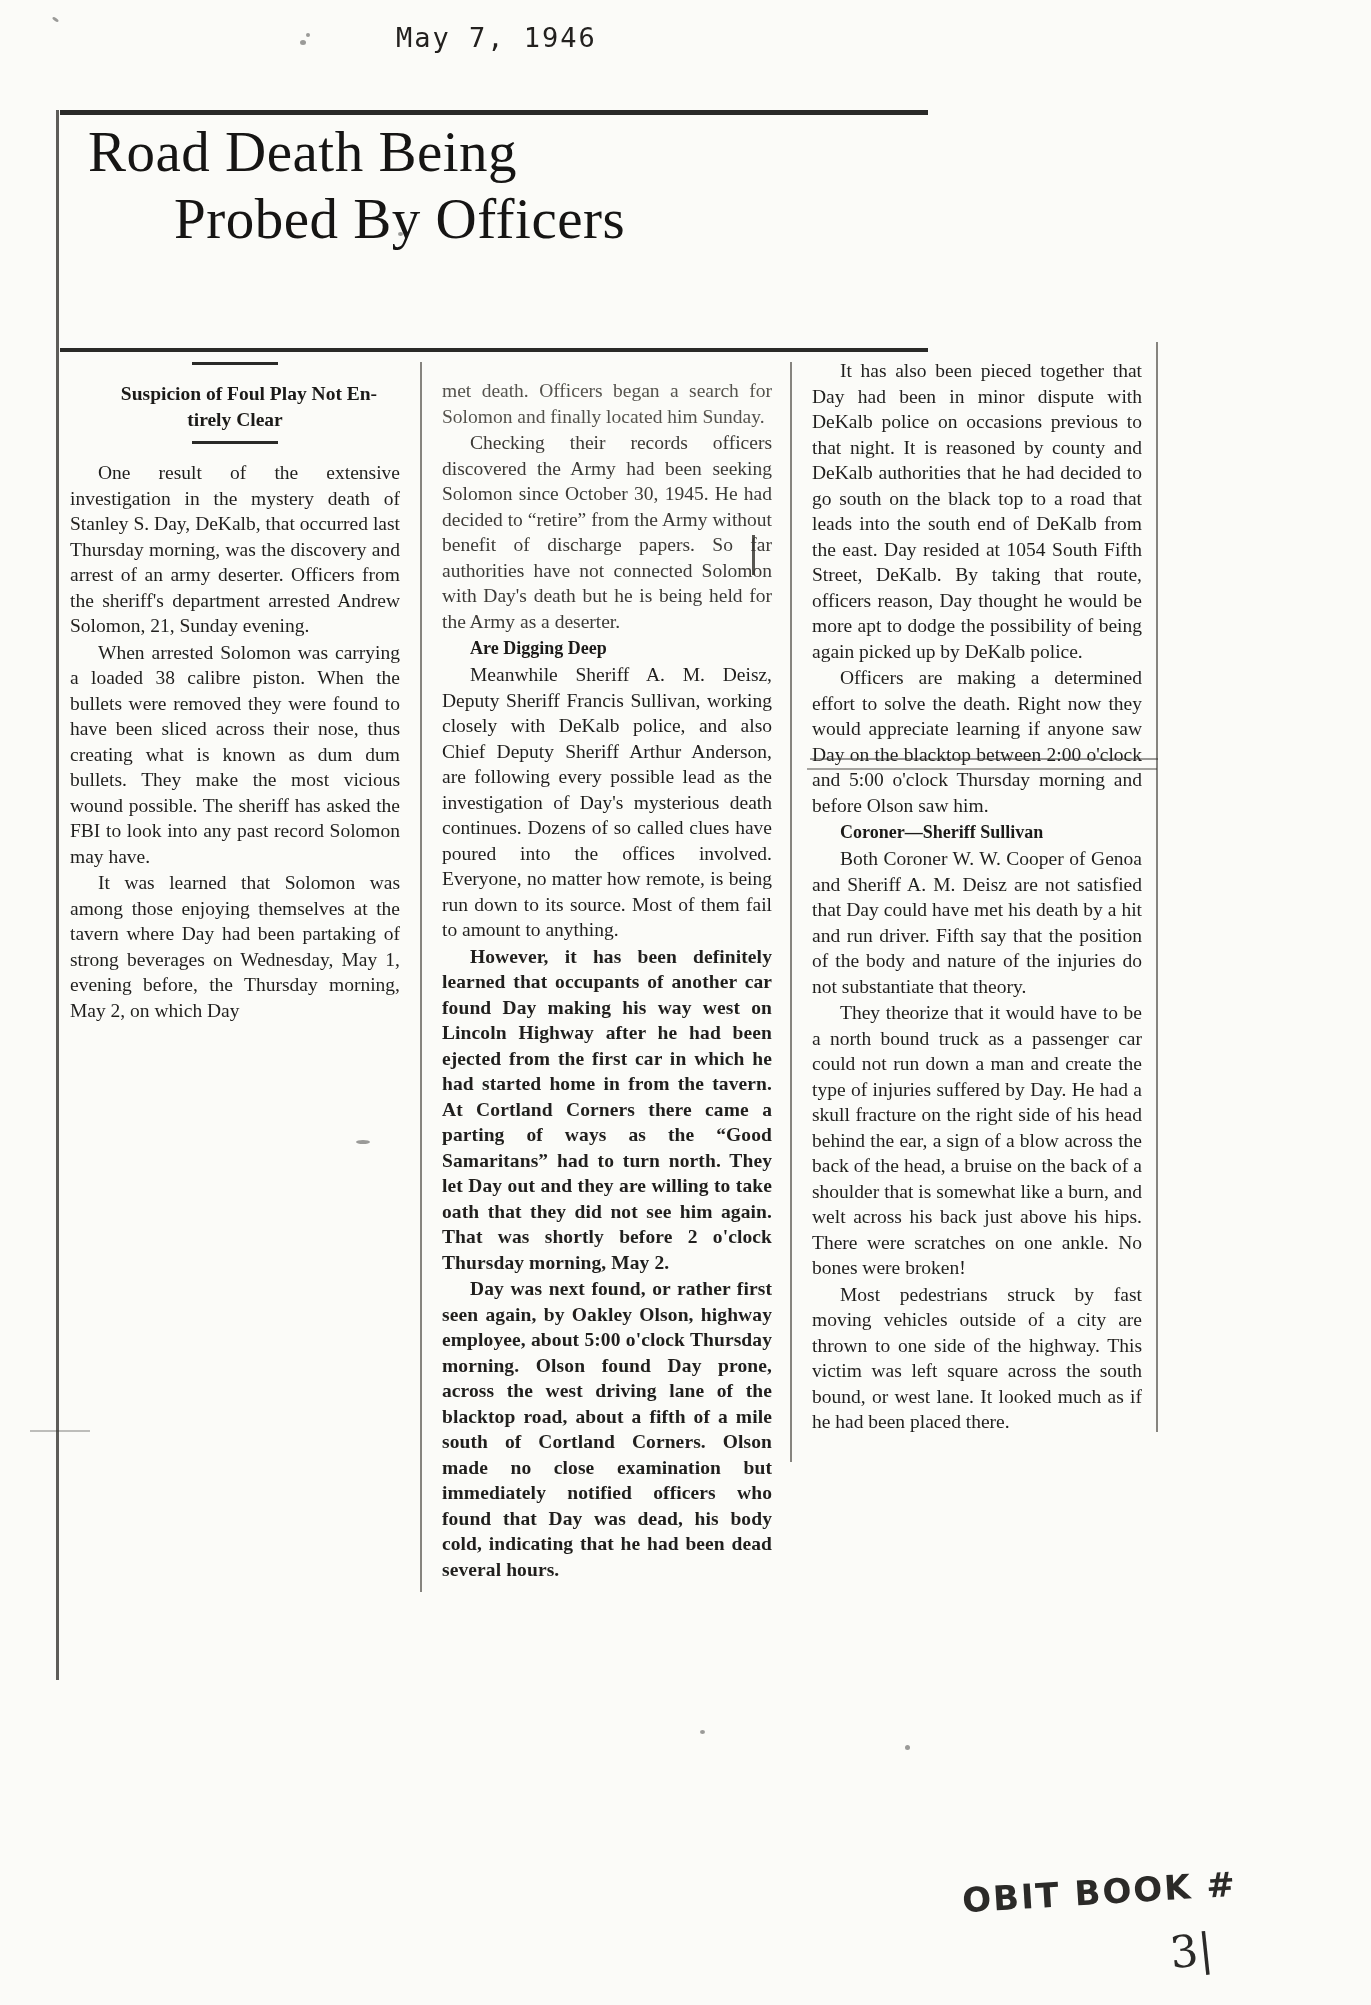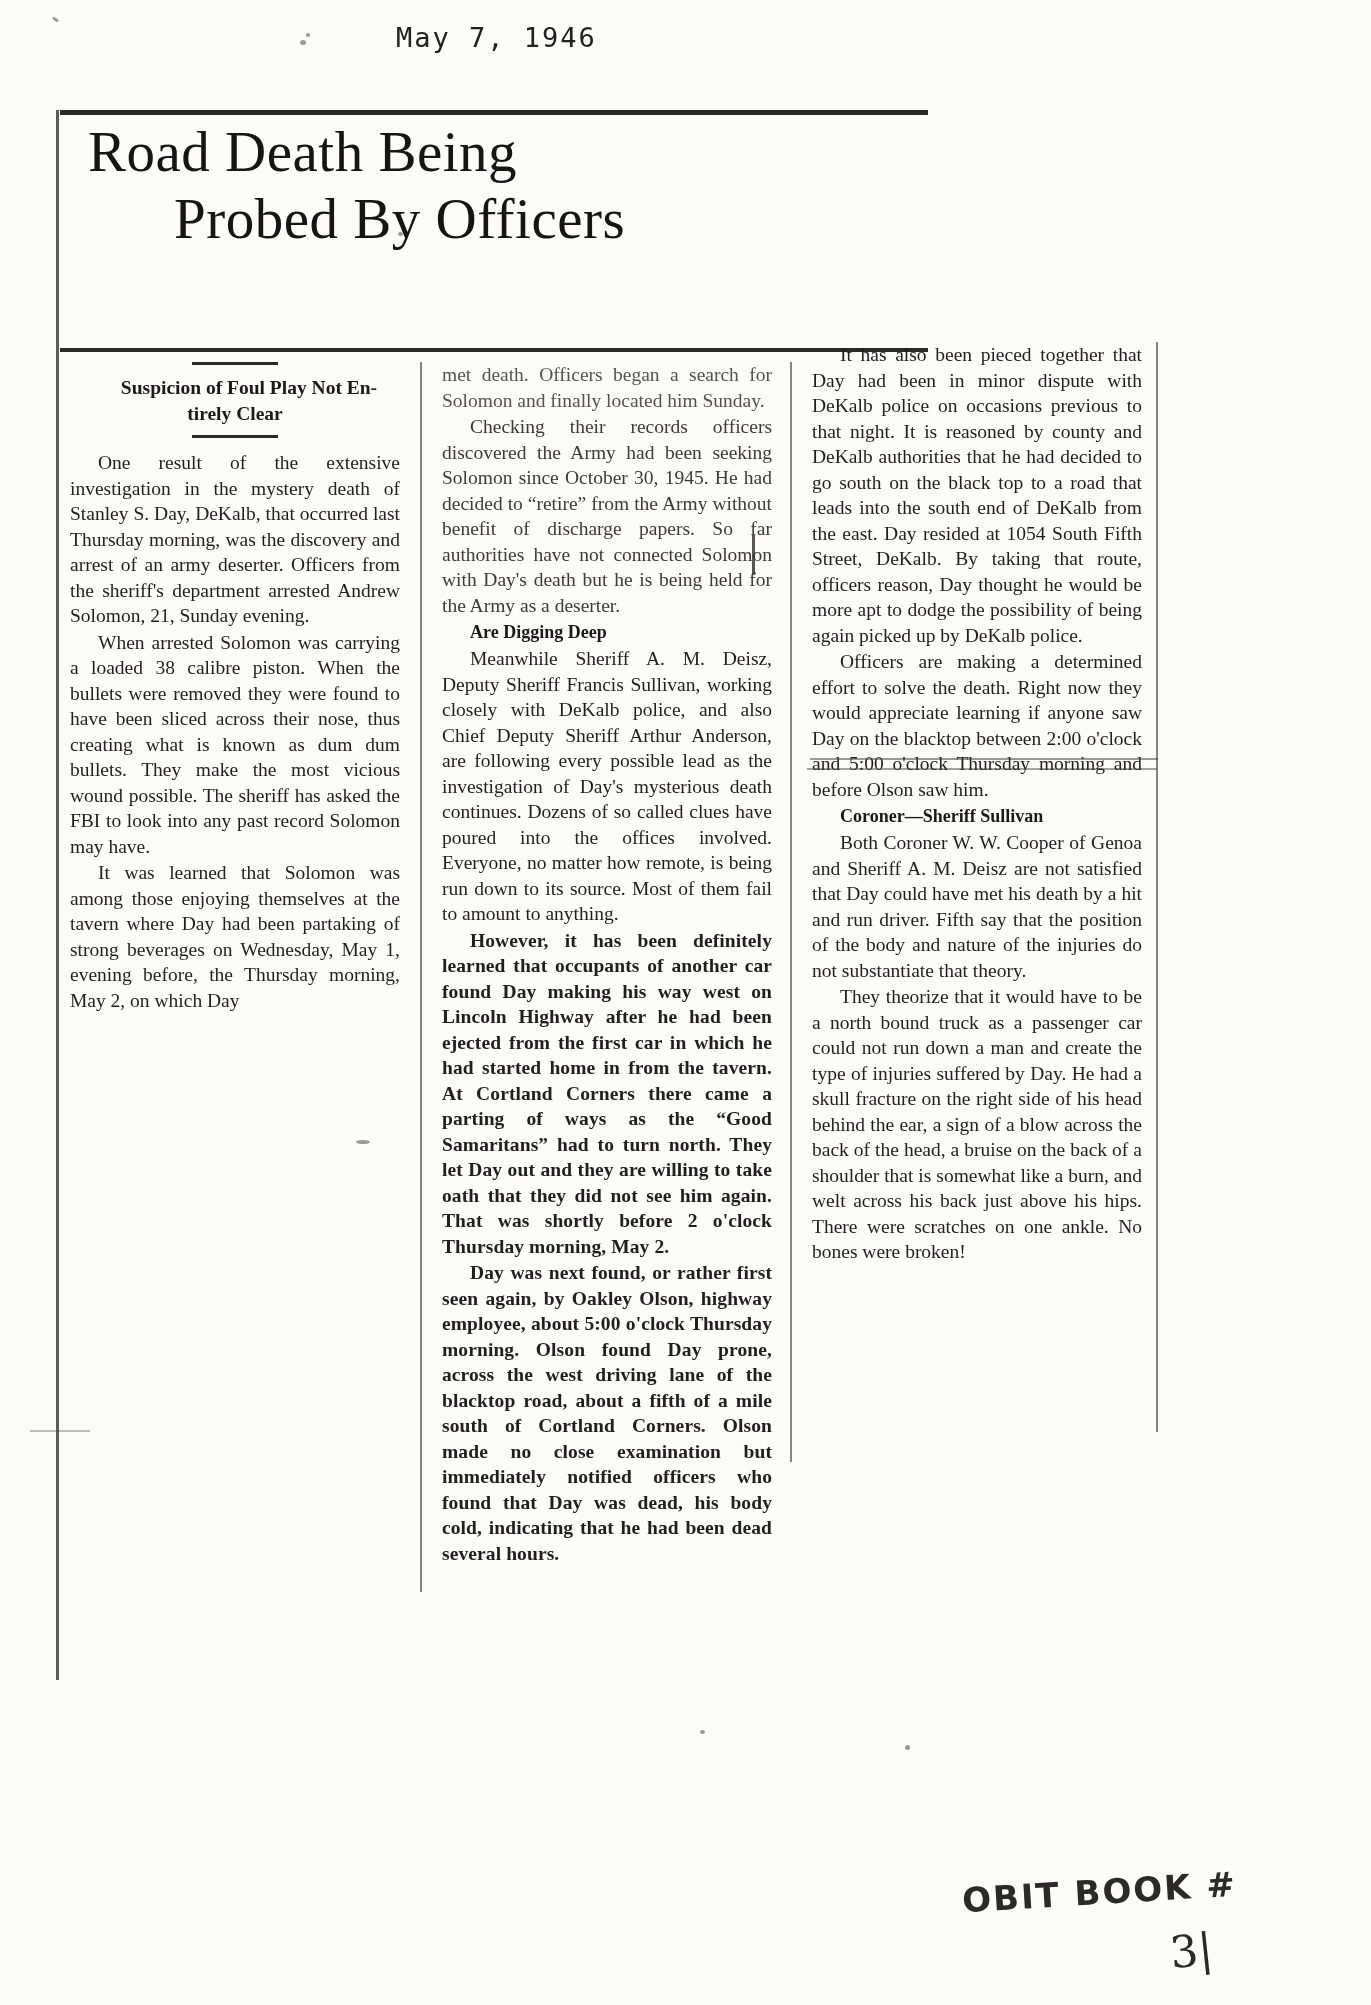--- a/index.html
+++ b/index.html
@@ -96,21 +96,21 @@
   .col {
     position: absolute;
     top: 252px;
     font-size: 19.5px;
     line-height: 25.5px;
     text-align: justify;
     color: #201f1d;
     font-family: "Liberation Serif", serif;
   }
   .col p {
-    margin: 0 0 0 0;
+    margin: 16px 0 0 0;
     text-indent: 28px;
   }
   .col p + p { margin-top: 1px; }
 
   #col1 { left: 18px;  width: 330px; }
   #col2 { left: 390px; width: 330px; }
   #col3 { left: 760px; width: 330px; top: 232px; }
 
   .col-divider {
     position: absolute;
@@ -237,20 +237,21 @@
       <p class="inkheavy">However, it has been definitely learned that occupants of another car found Day making his way west on Lincoln Highway after he had been ejected from the first car in which he had started home in from the tavern. At Cortland Corners there came a parting of ways as the “Good Samaritans” had to turn north. They let Day out and they are willing to take oath that they did not see him again. That was shortly before 2 o'clock Thursday morning, May 2.</p>
       <p class="inkheavy">Day was next found, or rather first seen again, by Oakley Olson, highway employee, about 5:00 o'clock Thursday morning. Olson found Day prone, across the west driving lane of the blacktop road, about a fifth of a mile south of Cortland Corners. Olson made no close examination but immediately notified officers who found that Day was dead, his body cold, indicating that he had been dead several hours.</p>
     </div>
 
     <div class="col" id="col3">
       <p>It has also been pieced together that Day had been in minor dispute with DeKalb police on occasions previous to that night. It is reasoned by county and DeKalb authorities that he had decided to go south on the black top to a road that leads into the south end of DeKalb from the east. Day resided at 1054 South Fifth Street, DeKalb. By taking that route, officers reason, Day thought he would be more apt to dodge the possibility of being again picked up by DeKalb police.</p>
       <p>Officers are making a determined effort to solve the death. Right now they would appreciate learning if anyone saw Day on the blacktop between 2:00 o'clock and 5:00 o'clock Thursday morning and before Olson saw him.</p>
       <p class="subhead">Coroner—Sheriff Sullivan</p>
       <p>Both Coroner W. W. Cooper of Genoa and Sheriff A. M. Deisz are not satisfied that Day could have met his death by a hit and run driver. Fifth say that the position of the body and nature of the injuries do not substantiate that theory.</p>
       <p>They theorize that it would have to be a north bound truck as a passenger car could not run down a man and create the type of injuries suffered by Day. He had a skull fracture on the right side of his head behind the ear, a sign of a blow across the back of the head, a bruise on the back of a shoulder that is somewhat like a burn, and welt across his back just above his hips. There were scratches on one ankle. No bones were broken!</p>
+      <p>Most pedestrians struck by fast moving vehicles outside of a city are thrown to one side of the highway. This victim was left square across the south bound, or west lane. It looked much as if he had been placed there.</p>
     </div>
 
     <div class="boxline" style="left:700px; top:425px; width:3px; height:40px;"></div>
     <div class="boxline" style="left:758px; top:648px; width:348px; height:2px; opacity:.5;"></div>
     <div class="boxline" style="left:755px; top:658px; width:350px; height:2px; opacity:.45;"></div>
 
   </div>
 
   <div class="obit-book">OBIT BOOK #</div>
   <div class="obit-num">3|</div>

